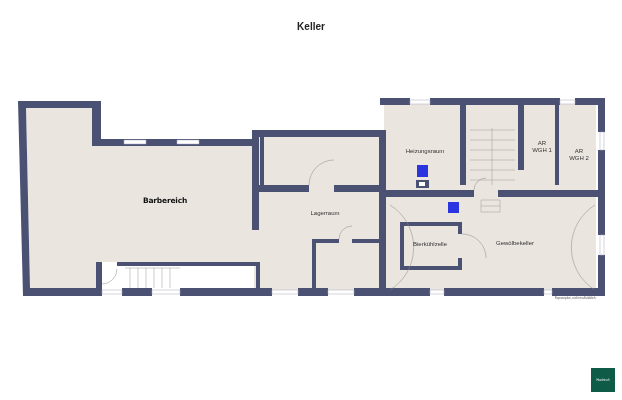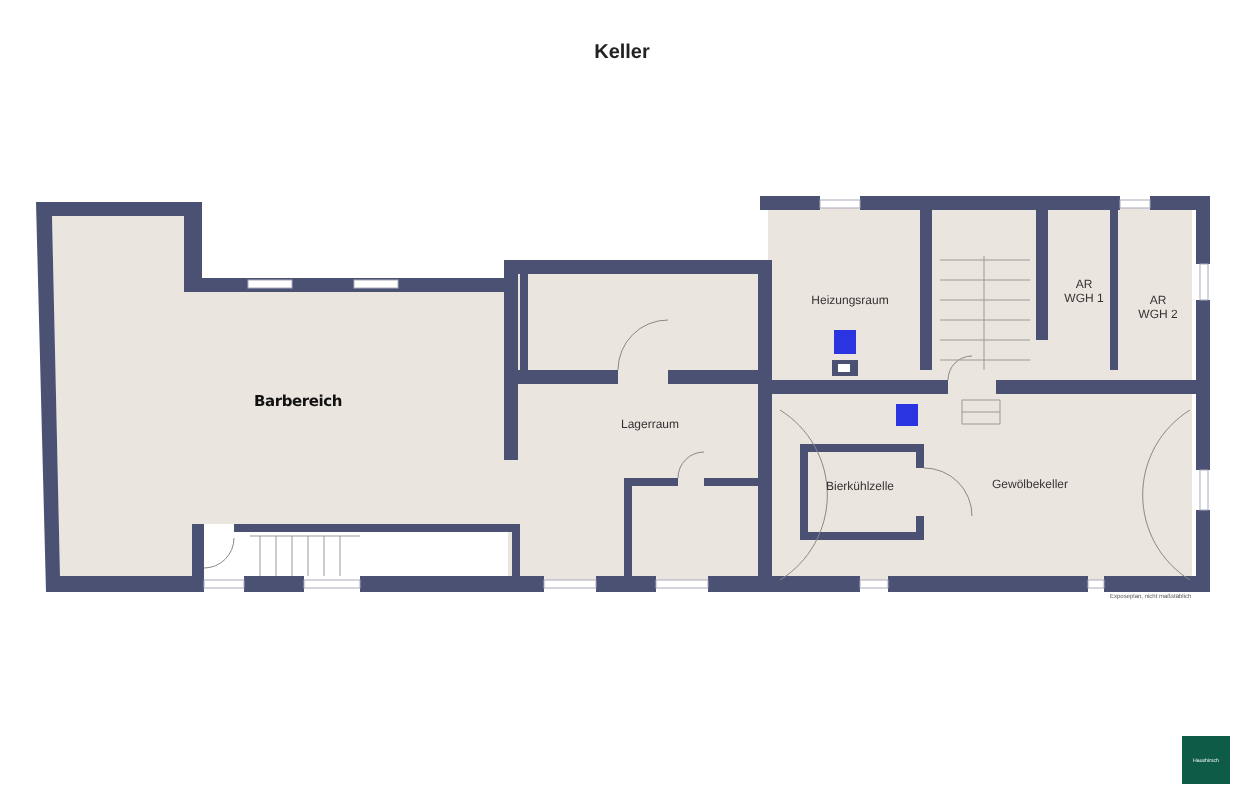--- a/index.html
+++ b/index.html
@@ -104,21 +104,21 @@
   </g>
 
   <g>
     <rect x="417" y="165" width="11" height="12" fill="#2a34e0"></rect>
     <rect x="416" y="180" width="13" height="8" fill="#4a5173"></rect>
     <rect x="419" y="182" width="6" height="4" fill="#fff"></rect>
     <rect x="448" y="202" width="11" height="11" fill="#2a34e0"></rect>
   </g>
 </svg>
 
-<div class="lbl big" style="left:104px;top:197px;width:90px;">Barbereich</div>
+<div class="lbl big" style="left:120px;top:197px;width:90px;">Barbereich</div>
 <div class="lbl" style="left:295px;top:210px;width:60px;">Lagerraum</div>
 <div class="lbl" style="left:395px;top:148px;width:60px;">Heizungsraum</div>
 <div class="lbl" style="left:527px;top:140px;width:30px;">
   <div>AR</div>
     <div>WGH 1</div>
 </div>
 <div class="lbl" style="left:562px;top:148px;width:34px;">
   <div>AR</div>
     <div>WGH 2</div>
 </div>

